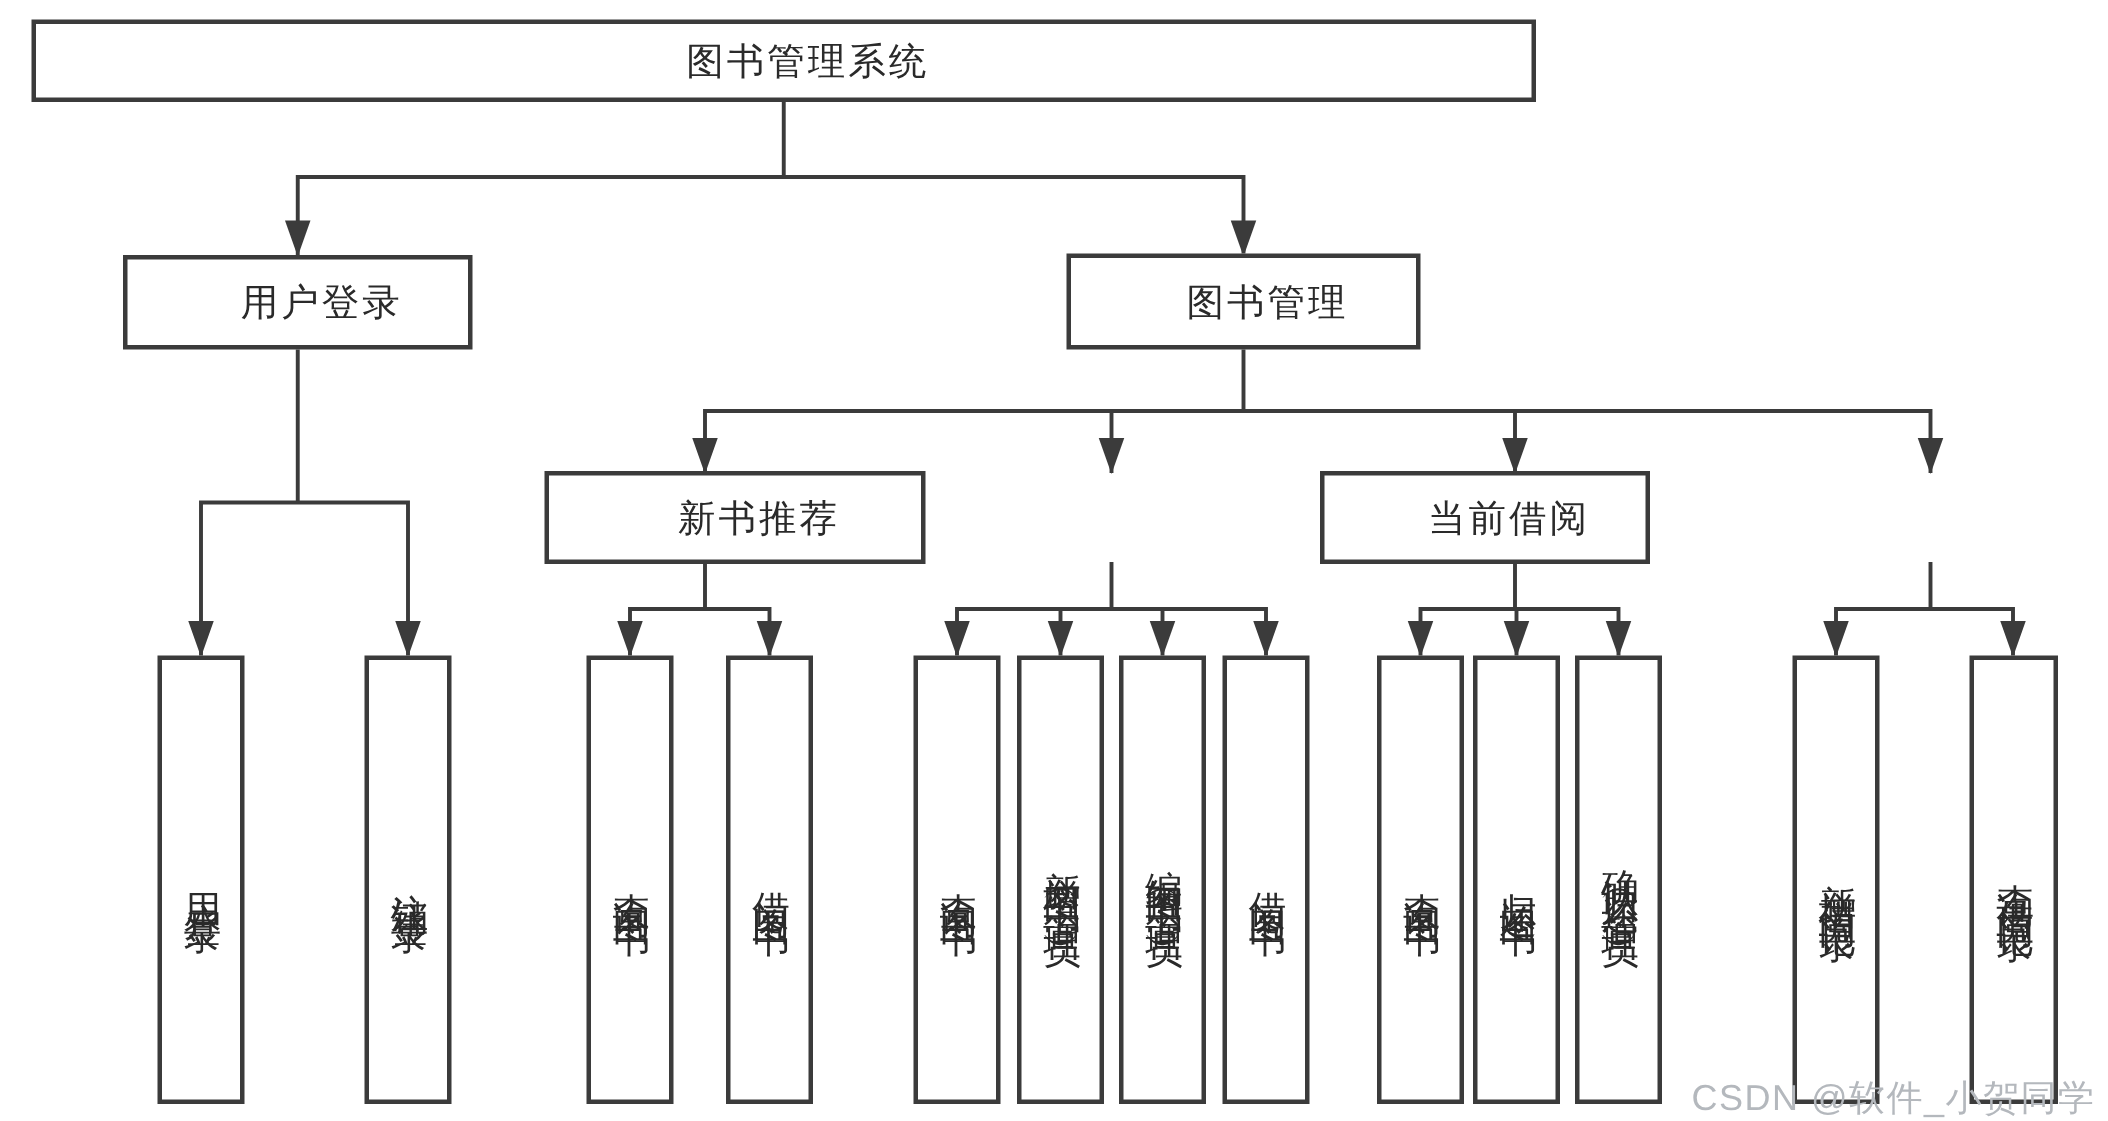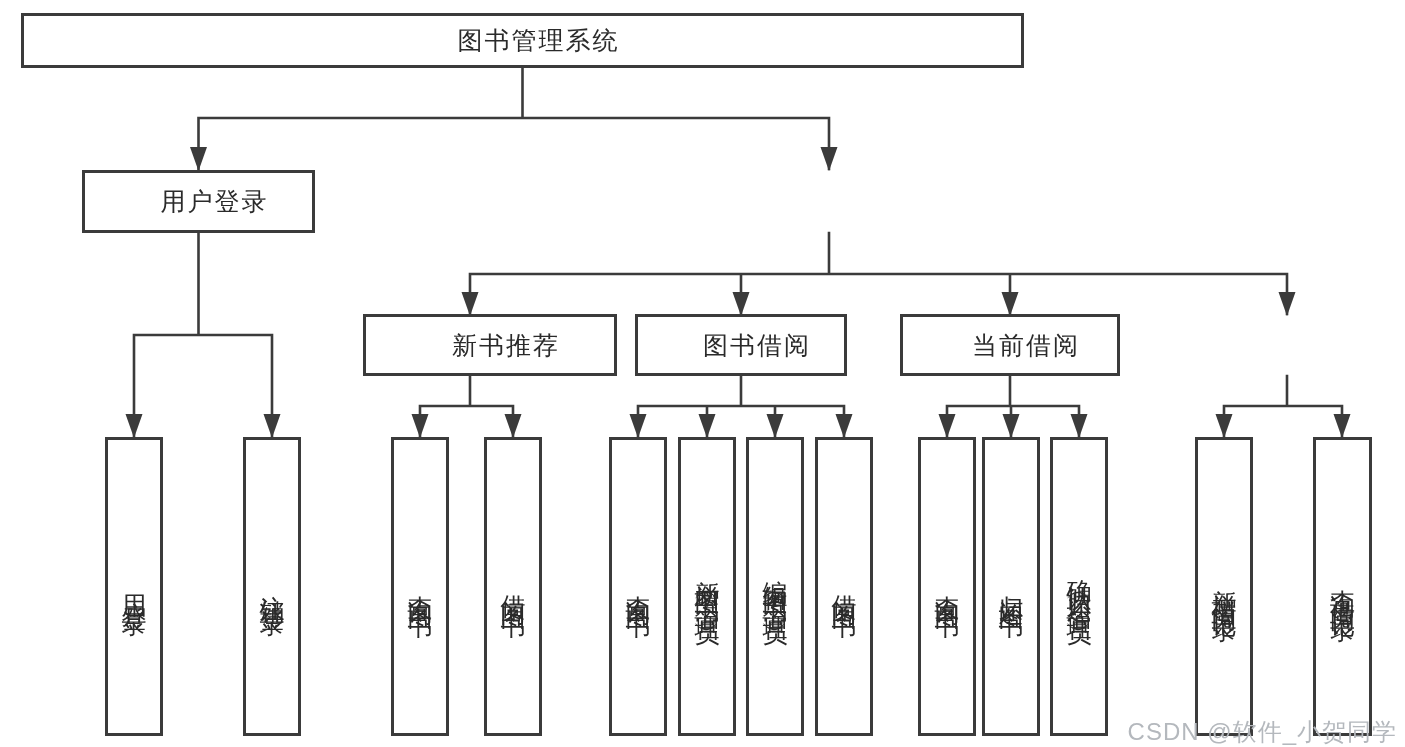--- a/index.html
+++ b/index.html
@@ -82,24 +82,24 @@
     <path class="ar" d="M947 438 l-8.5 -24 h17 z"></path>
     <path class="ar" d="M1011 438 l-8.5 -24 h17 z"></path>
     <path class="ar" d="M1079 438 l-8.5 -24 h17 z"></path>
     <path class="ar" d="M1224 438 l-8.5 -24 h17 z"></path>
     <path class="ar" d="M1342 438 l-8.5 -24 h17 z"></path>
   </svg>
 
   <div class="node h" style="left:21px;top:13px;width:1003px;height:55px">图书管理系统</div>
 
   <div class="node h" style="left:82px;top:170px;width:233px;height:63px">用户登录</div>
+  <div class="node h" style="left:711px;top:169px;width:236px;height:64px">图书管理</div>
 
   <div class="node h" style="left:363px;top:314px;width:254px;height:62px">新书推荐</div>
-  <div class="node h" style="left:635px;top:314px;width:212px;height:62px">图书借阅</div>
-  <div class="node h" style="left:900px;top:314px;width:220px;height:62px">当前借阅</div>
+  <div class="node h" style="left:880px;top:314px;width:220px;height:62px">当前借阅</div>
 
   <div class="node v" style="left:105px;top:437px;width:58px;height:299px">用户登录</div>
   <div class="node v" style="left:243px;top:437px;width:58px;height:299px">注销登录</div>
 
   <div class="node v" style="left:391px;top:437px;width:58px;height:299px">查询图书</div>
   <div class="node v" style="left:484px;top:437px;width:58px;height:299px">借阅图书</div>
 
   <div class="node v" style="left:609px;top:437px;width:58px;height:299px">查询图书</div>
   <div class="node v" style="left:678px;top:437px;width:58px;height:299px">新增图书（管理员）</div>
   <div class="node v" style="left:746px;top:437px;width:58px;height:299px">编辑图书（管理员）</div>

